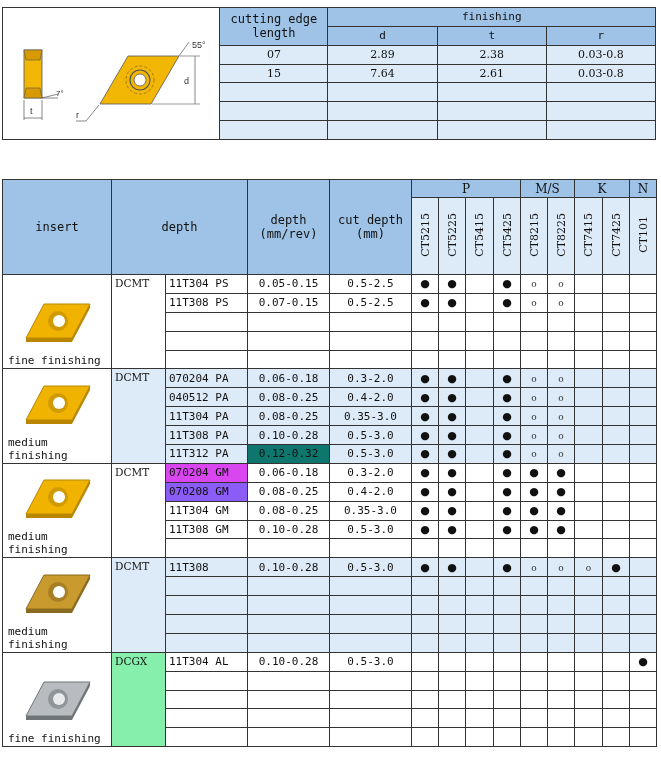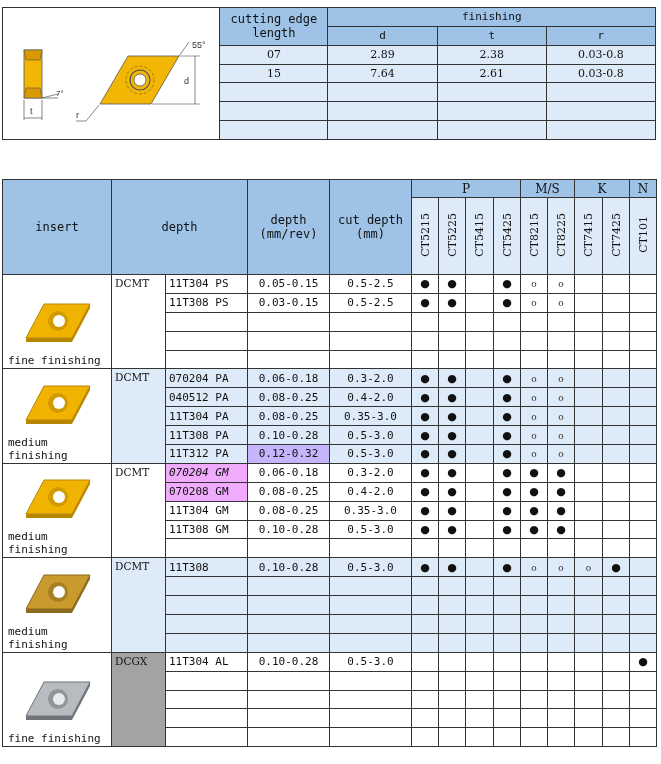--- a/index.html
+++ b/index.html
@@ -184,21 +184,21 @@
         <td style="background: rgb(255, 255, 255);"><span class="dot"></span></td>
         <td style="background: rgb(255, 255, 255);"><span class="dot">●</span></td>
         <td style="background: rgb(255, 255, 255);"><span class="circ">o</span></td>
         <td style="background: rgb(255, 255, 255);"><span class="circ">o</span></td>
         <td style="background: rgb(255, 255, 255);"><span class="dot"></span></td>
         <td style="background: rgb(255, 255, 255);"><span class="dot"></span></td>
         <td style="background: rgb(255, 255, 255);"><span class="dot"></span></td>
       </tr>
       <tr>
         <td class="mono left" style="background: rgb(255, 255, 255);">11T308 PS</td>
-        <td class="mono" style="background: rgb(255, 255, 255);">0.03-0.15</td>
+        <td class="mono" style="background: rgb(255, 255, 255);">0.07-0.15</td>
         <td class="mono" style="background: rgb(255, 255, 255);">0.5-2.5</td>
         <td style="background: rgb(255, 255, 255);"><span class="dot">●</span></td>
         <td style="background: rgb(255, 255, 255);"><span class="dot">●</span></td>
         <td style="background: rgb(255, 255, 255);"><span class="dot"></span></td>
         <td style="background: rgb(255, 255, 255);"><span class="dot">●</span></td>
         <td style="background: rgb(255, 255, 255);"><span class="circ">o</span></td>
         <td style="background: rgb(255, 255, 255);"><span class="circ">o</span></td>
         <td style="background: rgb(255, 255, 255);"><span class="dot"></span></td>
         <td style="background: rgb(255, 255, 255);"><span class="dot"></span></td>
         <td style="background: rgb(255, 255, 255);"><span class="dot"></span></td>
@@ -307,21 +307,21 @@
         <td style="background: rgb(221, 234, 247);"><span class="dot"></span></td>
         <td style="background: rgb(221, 234, 247);"><span class="dot">●</span></td>
         <td style="background: rgb(221, 234, 247);"><span class="circ">o</span></td>
         <td style="background: rgb(221, 234, 247);"><span class="circ">o</span></td>
         <td style="background: rgb(221, 234, 247);"><span class="dot"></span></td>
         <td style="background: rgb(221, 234, 247);"><span class="dot"></span></td>
         <td style="background: rgb(221, 234, 247);"><span class="dot"></span></td>
       </tr>
       <tr>
         <td class="mono left" style="background: rgb(221, 234, 247);">11T312 PA</td>
-        <td class="mono" style="background: #c4b5fd;">0.12-0.32</td>
+        <td class="mono" style="background: #0f766e;">0.12-0.32</td>
         <td class="mono" style="background: rgb(221, 234, 247);">0.5-3.0</td>
         <td style="background: rgb(221, 234, 247);"><span class="dot">●</span></td>
         <td style="background: rgb(221, 234, 247);"><span class="dot">●</span></td>
         <td style="background: rgb(221, 234, 247);"><span class="dot"></span></td>
         <td style="background: rgb(221, 234, 247);"><span class="dot">●</span></td>
         <td style="background: rgb(221, 234, 247);"><span class="circ">o</span></td>
         <td style="background: rgb(221, 234, 247);"><span class="circ">o</span></td>
         <td style="background: rgb(221, 234, 247);"><span class="dot"></span></td>
         <td style="background: rgb(221, 234, 247);"><span class="dot"></span></td>
         <td style="background: rgb(221, 234, 247);"><span class="dot"></span></td>
@@ -331,35 +331,35 @@
           <svg class="insert-img" width="78" height="52" viewBox="0 0 78 52">
             <path d="M8 44 L26 10 L72 10 L54 44 Z" fill="#f0b400" stroke="#b88600" stroke-width="1"></path>
             <path d="M8 44 L54 44 L54 48 L8 48 Z" fill="#b88600"></path>
             <path d="M54 44 L72 10 L72 14 L54 48 Z" fill="#b88600"></path>
             <circle cx="40" cy="27" r="10" fill="#b88600" opacity="0.55"></circle>
             <circle cx="41" cy="27" r="6" fill="#ffffff"></circle>
           </svg>
           <span class="insert-label mono">medium finishing</span>
         </td>
         <td rowspan="5" class="prefix" style="background: rgb(255, 255, 255);">DCMT</td>
-        <td class="mono left" style="background: #f0abfc; font-style: italic;">070204 GM</td>
+        <td class="mono left" style="background: #d946ef;">070204 GM</td>
         <td class="mono" style="background: rgb(255, 255, 255);">0.06-0.18</td>
         <td class="mono" style="background: rgb(255, 255, 255);">0.3-2.0</td>
         <td style="background: rgb(255, 255, 255);"><span class="dot">●</span></td>
         <td style="background: rgb(255, 255, 255);"><span class="dot">●</span></td>
         <td style="background: rgb(255, 255, 255);"><span class="dot"></span></td>
         <td style="background: rgb(255, 255, 255);"><span class="dot">●</span></td>
         <td style="background: rgb(255, 255, 255);"><span class="dot">●</span></td>
         <td style="background: rgb(255, 255, 255);"><span class="dot">●</span></td>
         <td style="background: rgb(255, 255, 255);"><span class="dot"></span></td>
         <td style="background: rgb(255, 255, 255);"><span class="dot"></span></td>
         <td style="background: rgb(255, 255, 255);"><span class="dot"></span></td>
       </tr>
       <tr>
-        <td class="mono left" style="background: #f0abfc;">070208 GM</td>
+        <td class="mono left" style="background: #8b5cf6;">070208 GM</td>
         <td class="mono" style="background: rgb(255, 255, 255);">0.08-0.25</td>
         <td class="mono" style="background: rgb(255, 255, 255);">0.4-2.0</td>
         <td style="background: rgb(255, 255, 255);"><span class="dot">●</span></td>
         <td style="background: rgb(255, 255, 255);"><span class="dot">●</span></td>
         <td style="background: rgb(255, 255, 255);"><span class="dot"></span></td>
         <td style="background: rgb(255, 255, 255);"><span class="dot">●</span></td>
         <td style="background: rgb(255, 255, 255);"><span class="dot">●</span></td>
         <td style="background: rgb(255, 255, 255);"><span class="dot">●</span></td>
         <td style="background: rgb(255, 255, 255);"><span class="dot"></span></td>
         <td style="background: rgb(255, 255, 255);"><span class="dot"></span></td>
@@ -492,21 +492,21 @@
         <td rowspan="5" class="insert-cell">
           <svg class="insert-img" width="78" height="52" viewBox="0 0 78 52">
             <path d="M8 44 L26 10 L72 10 L54 44 Z" fill="#b8bcc0" stroke="#6f7478" stroke-width="1"></path>
             <path d="M8 44 L54 44 L54 48 L8 48 Z" fill="#6f7478"></path>
             <path d="M54 44 L72 10 L72 14 L54 48 Z" fill="#6f7478"></path>
             <circle cx="40" cy="27" r="10" fill="#6f7478" opacity="0.55"></circle>
             <circle cx="41" cy="27" r="6" fill="#e8eaec"></circle>
           </svg>
           <span class="insert-label mono">fine finishing</span>
         </td>
-        <td rowspan="5" class="prefix" style="background: #a3a3a3;">DCGX</td>
+        <td rowspan="5" class="prefix" style="background: #86efac;">DCGX</td>
         <td class="mono left" style="background: rgb(255, 255, 255);">11T304 AL</td>
         <td class="mono" style="background: rgb(255, 255, 255);">0.10-0.28</td>
         <td class="mono" style="background: rgb(255, 255, 255);">0.5-3.0</td>
         <td style="background: rgb(255, 255, 255);"><span class="dot"></span></td>
         <td style="background: rgb(255, 255, 255);"><span class="dot"></span></td>
         <td style="background: rgb(255, 255, 255);"><span class="dot"></span></td>
         <td style="background: rgb(255, 255, 255);"><span class="dot"></span></td>
         <td style="background: rgb(255, 255, 255);"><span class="dot"></span></td>
         <td style="background: rgb(255, 255, 255);"><span class="dot"></span></td>
         <td style="background: rgb(255, 255, 255);"><span class="dot"></span></td>

